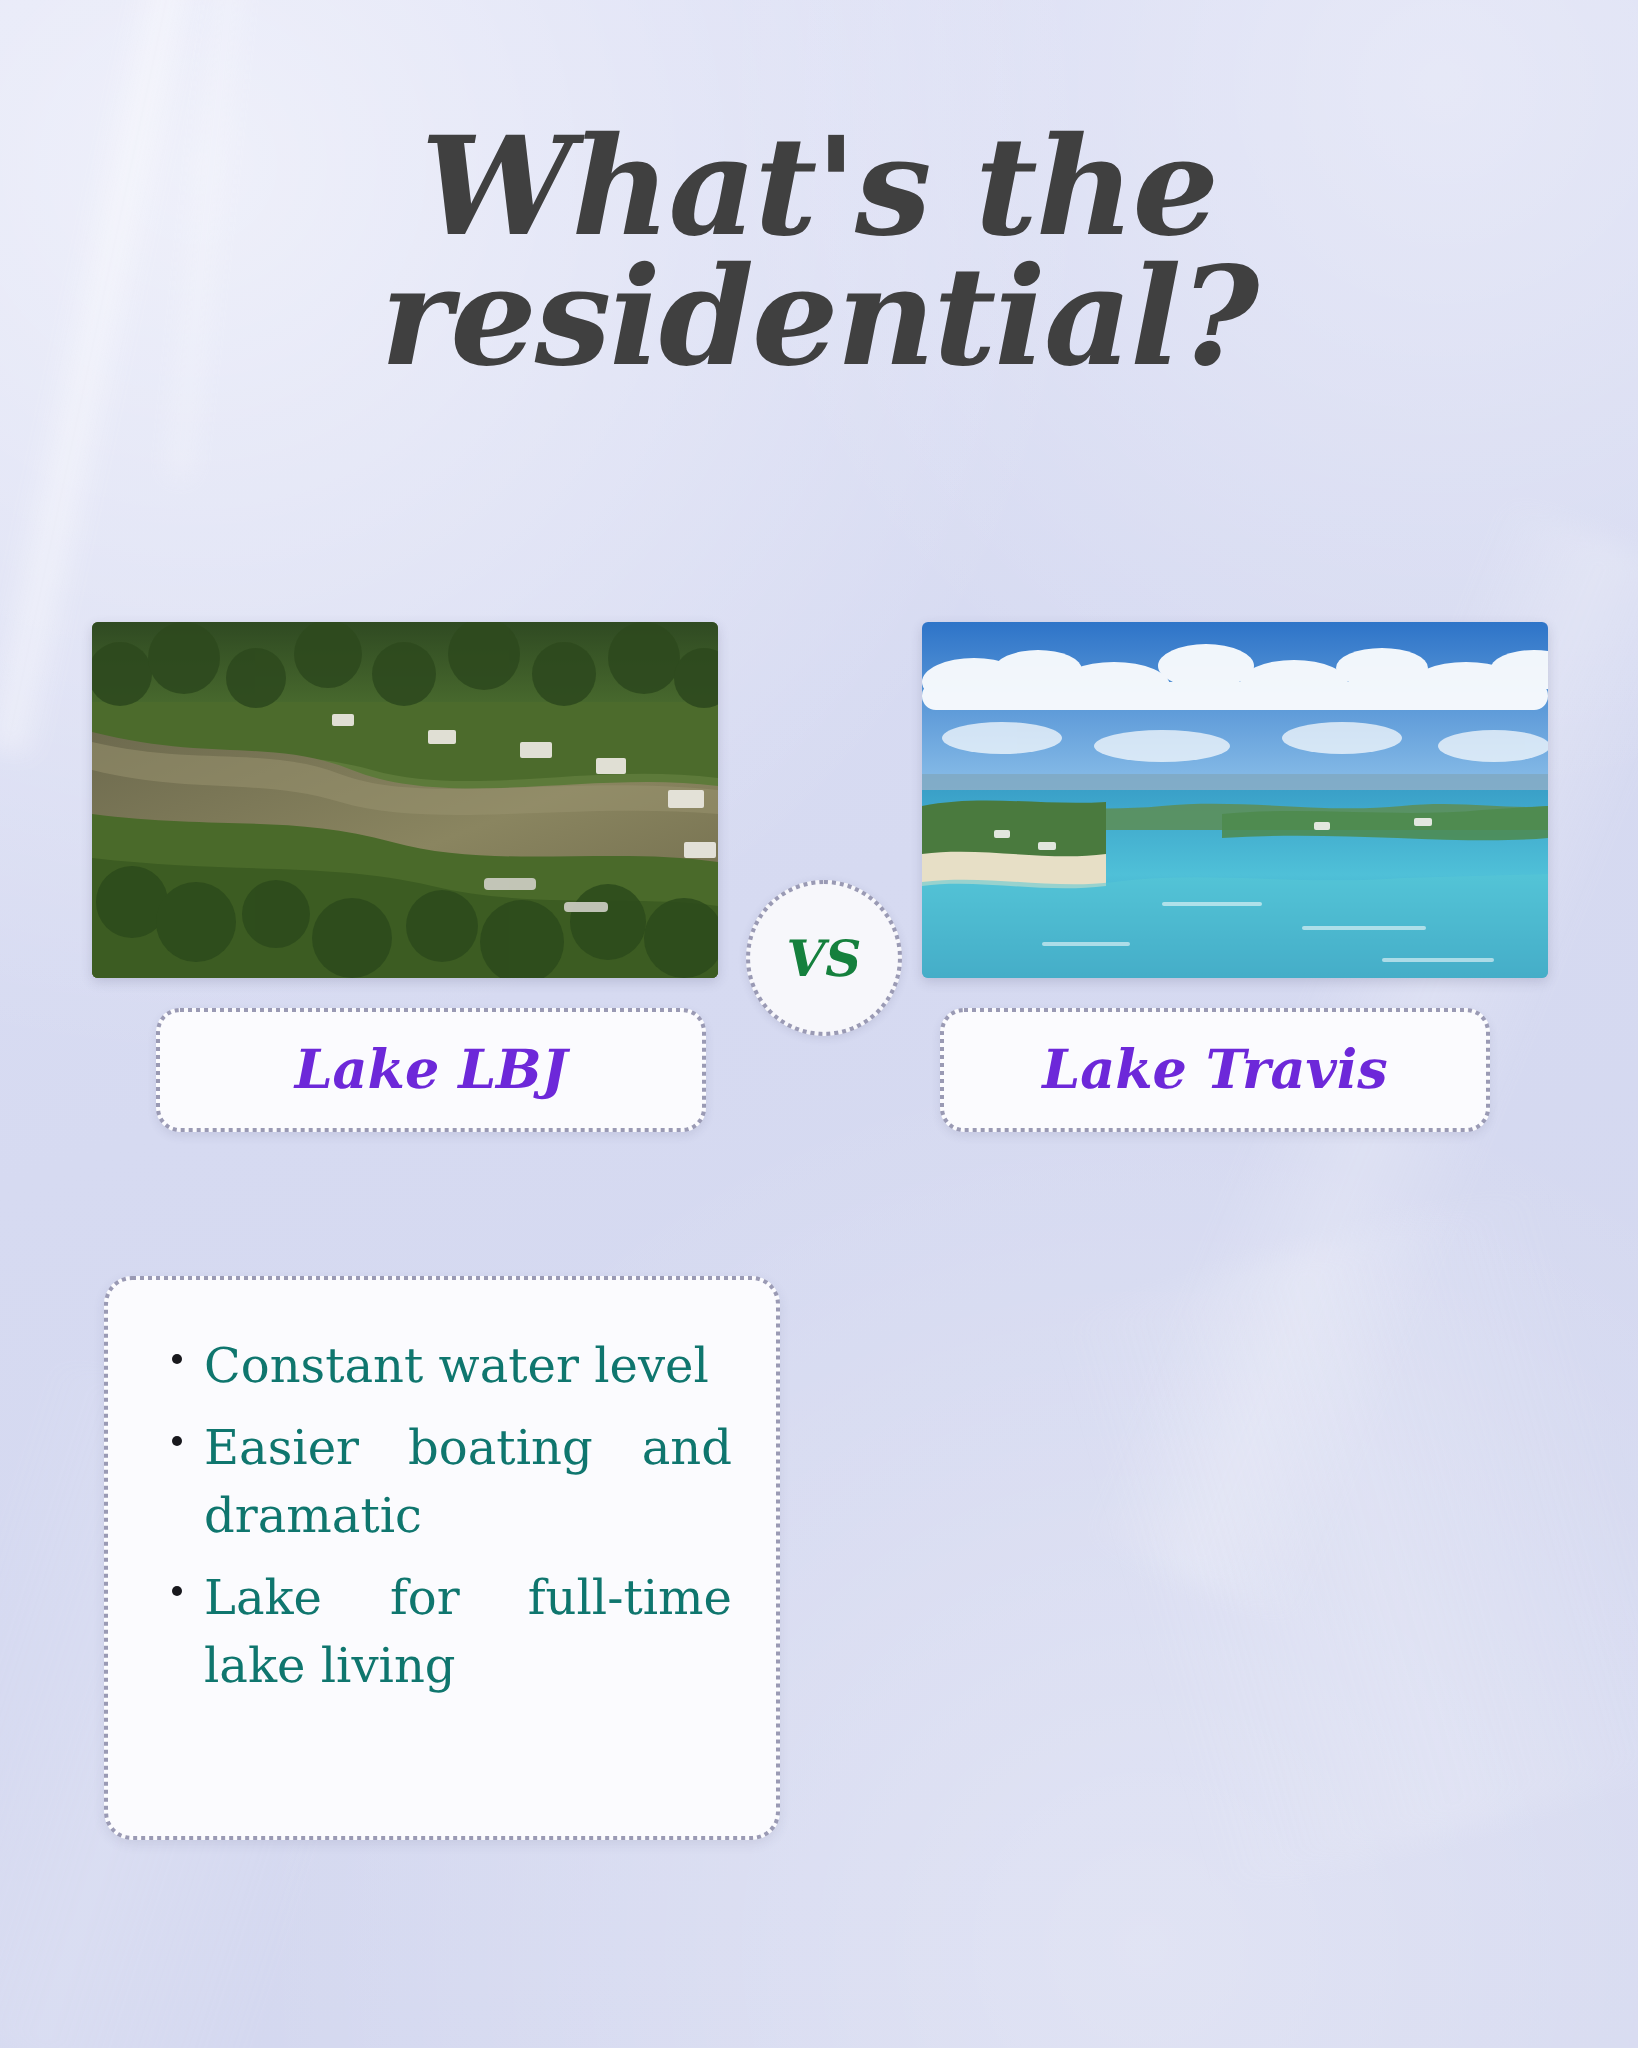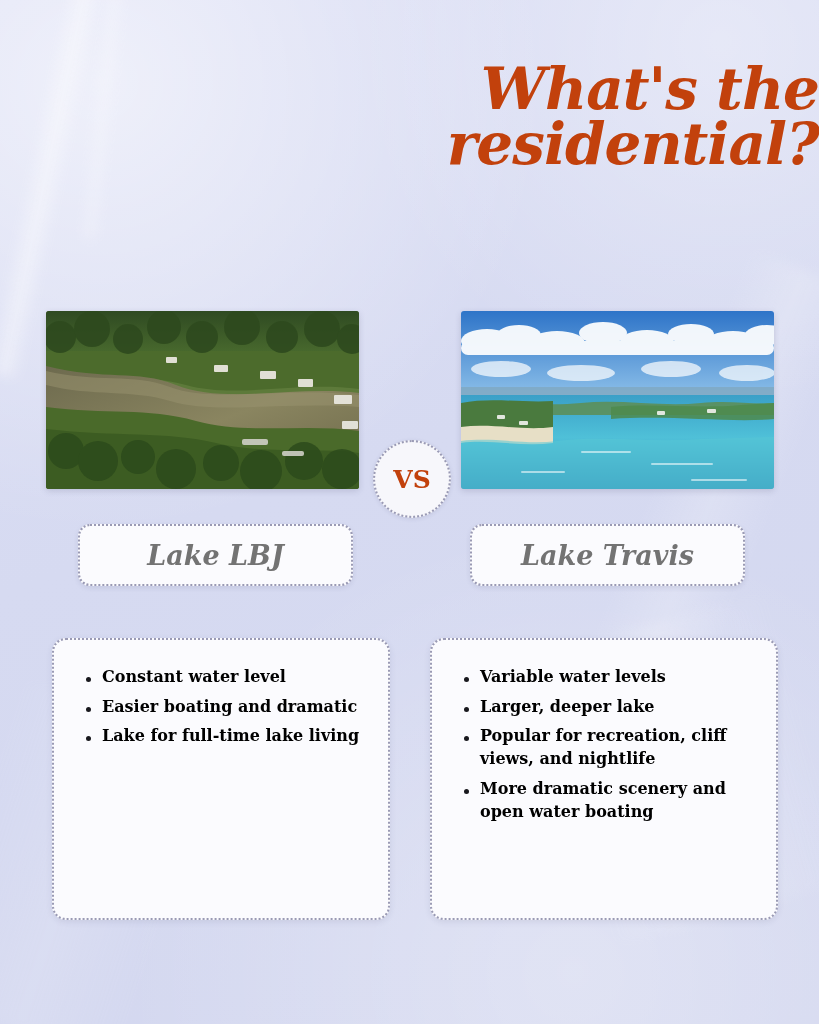--- a/index.html
+++ b/index.html
@@ -43,26 +43,26 @@
     width: 819px;
     height: 1024px;
   }
 
   
   .heading {
     position: absolute;
     top: 62px;
     left: 0;
     width: 819px;
-    text-align: right;
-    color: #c2410c;
+    text-align: center;
+    color: #404040;
     font-family: "DejaVu Serif", "Liberation Serif", serif;
     font-style: italic;
     font-weight: bold;
-    font-size: 58px;
+    font-size: 68px;
     line-height: 0.95;
     letter-spacing: -1px;
   }
   .heading .l1 { display: block; }
   .heading .l2 { display: block; }
 
   
   .photo {
     position: absolute;
     top: 311px;
@@ -84,42 +84,43 @@
     top: 440px;
     width: 74px;
     height: 74px;
     border-radius: 50%;
     background: #f7f7fb;
     border: 2px dotted #9a9ab4;
     display: flex;
     align-items: center;
     justify-content: center;
     font-family: "DejaVu Serif", "Liberation Serif", serif;
+    font-style: italic;
     font-weight: bold;
     font-size: 25px;
-    color: #c2410c;
+    color: #15803d;
     box-shadow: 0 1px 4px rgba(60,60,100,0.12);
   }
 
   
   .pill {
     position: absolute;
-    top: 524px;
+    top: 504px;
     height: 58px;
     border-radius: 12px;
     background: #fbfbfe;
     border: 2px dotted #9a9ab4;
     display: flex;
     align-items: center;
     justify-content: center;
     font-family: "DejaVu Serif", "Liberation Serif", serif;
     font-style: italic;
     font-weight: bold;
     font-size: 27px;
-    color: #737373;
+    color: #6d28d9;
     box-shadow: 0 2px 5px rgba(60,60,100,0.10);
   }
   .pill.left  { left: 78px;  width: 271px; }
   .pill.right { left: 470px; width: 271px; text-align: right; }
 
   
   .card {
     position: absolute;
     top: 638px;
     border-radius: 14px;
@@ -133,24 +134,24 @@
   .card.right { left: 430px; width: 348px; height: 282px; }
 
   .card ul {
     margin: 0;
     padding: 0 0 0 22px;
     list-style: none;
   }
   .card li {
     position: relative;
     font-family: "DejaVu Serif", "Liberation Serif", serif;
-    font-weight: bold;
-    font-size: 16px;
+    font-weight: normal;
+    font-size: 24px;
     line-height: 1.42;
-    color: #000000;
+    color: #0f766e;
     margin-bottom: 7px;
     text-align: justify;
   }
   .card li::before {
     content: "";
     position: absolute;
     left: -16px;
     top: 11px;
     width: 5px;
     height: 5px;
@@ -296,21 +297,13 @@
   </div>
 
   <div class="card left">
     <ul>
       <li>Constant water level</li>
       <li>Easier boating and dramatic</li>
       <li>Lake for full-time lake living</li>
     </ul>
   </div>
 
-  <div class="card right">
-    <ul>
-      <li>Variable water levels</li>
-      <li>Larger, deeper lake</li>
-      <li>Popular for recreation, cliff views, and nightlife</li>
-      <li>More dramatic scenery and open water boating</li>
-    </ul>
-  </div>
 </div>
 
 </body></html>

